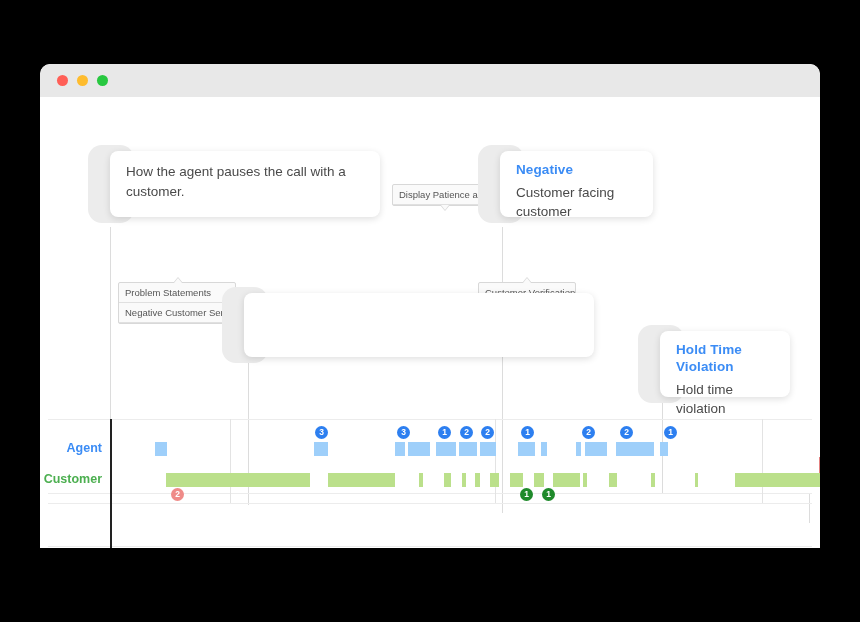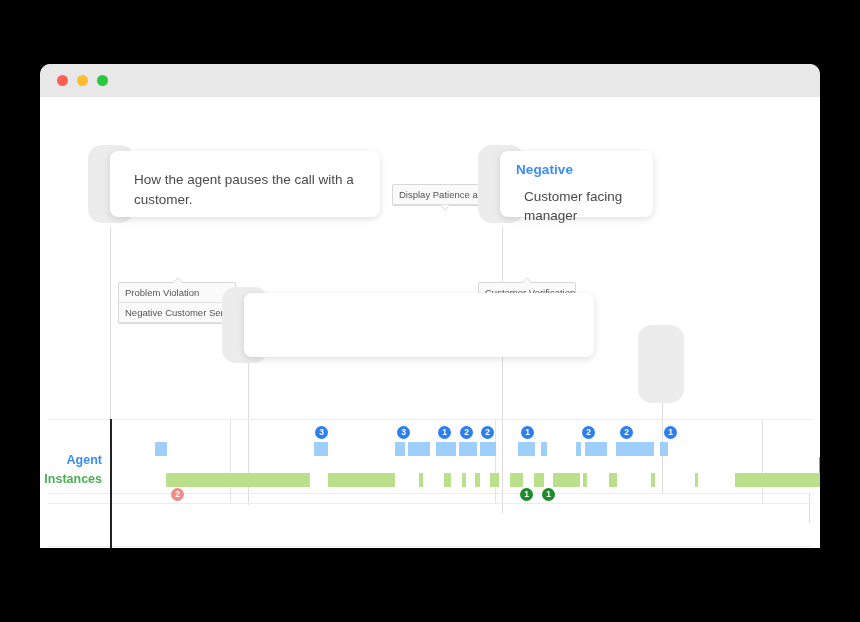--- a/index.html
+++ b/index.html
@@ -42,21 +42,21 @@
     background:#ffffff;border-radius:8px;
     box-shadow:0 2px 7px rgba(0,0,0,.13);
     padding:11px 15px 11px 16px;
     box-sizing:border-box;
   }
   .callout .title{
     color:#3b8cf5;font-size:13.5px;font-weight:bold;
     line-height:1.25;margin:0 0 4px 0;letter-spacing:.1px;
   }
   .callout .desc{
-    color:#4a4a4a;font-size:13.5px;line-height:1.45;margin:8px;
+    color:#4a4a4a;font-size:13.5px;line-height:1.45;margin:0;
   }
 
   
   .connector{position:absolute;background:#dcdcdc;}
   .connector.v{width:1px;}
   .connector.h{height:1px;}
 
   
   .chart{position:absolute;left:0;top:0;width:780px;height:451px;}
   .gridline{position:absolute;background:#e3e3e3;}
@@ -139,22 +139,22 @@
         <div class="gridline h" style="left:8px;top:396px;width:764px;"></div>
         <div class="gridline h" style="left:8px;top:406px;width:764px;"></div>
         <div class="gridline h" style="left:8px;top:449px;width:764px;"></div>
 
         <div class="gridline v" style="left:190px;top:322px;height:84px;"></div>
         <div class="gridline v" style="left:455px;top:322px;height:84px;"></div>
         <div class="gridline v" style="left:722px;top:322px;height:84px;"></div>
 
         <div class="axis-line" style="left:70px;top:322px;height:130px;"></div>
 
-        <div class="rowlabel agent" style="left:0px;top:356px;width:62px;">Agent</div>
-        <div class="rowlabel customer" style="left:0px;top:375px;width:62px;">Instances</div>
+        <div class="rowlabel agent" style="left:0px;top:344px;width:62px;">Agent</div>
+        <div class="rowlabel customer" style="left:0px;top:375px;width:62px;">Customer</div>
 
         <div id="bars-layer">
             <div class="bar agent" style="left:115px;top:345px;width:12px;"></div>
             <div class="bar agent" style="left:274px;top:345px;width:14px;"></div>
             <div class="bar agent" style="left:355px;top:345px;width:10px;"></div>
             <div class="bar agent" style="left:368px;top:345px;width:22px;"></div>
             <div class="bar agent" style="left:396px;top:345px;width:20px;"></div>
             <div class="bar agent" style="left:419px;top:345px;width:18px;"></div>
             <div class="bar agent" style="left:440px;top:345px;width:16px;"></div>
             <div class="bar agent" style="left:478px;top:345px;width:17px;"></div>
@@ -205,48 +205,52 @@
             <div class="tip" style="left:495px;top:70px;width:107px;">
               <div class="line">Display Patience and C...</div>
               <div class="line">Display Patience and C...</div>
               <div class="arrow" style="left: 53px; margin-left: -5px;"></div>
             </div>
             <div class="tip below" style="left:438px;top:185px;width:98px;">
               <div class="line">Customer Verification</div>
               <div class="arrow" style="left: 48px; margin-left: -5px;"></div>
             </div>
             <div class="tip below" style="left:78px;top:185px;width:118px;">
-              <div class="line">Problem Violation</div>
+              <div class="line">Problem Statements</div>
               <div class="line">Negative Customer Sen...</div>
               <div class="arrow" style="left: 59px; margin-left: -5px;"></div>
             </div>
           </div>
 
       </div>
 
       <div class="callout" style="left:48px;top:48px;width:292px;height:78px;">
         <div class="tab"></div>
         <div class="card">
           <p class="desc">How the agent pauses the call with a customer.</p>
         </div>
       </div>
 
       <div class="callout" style="left:438px;top:48px;width:175px;height:78px;">
         <div class="tab"></div>
         <div class="card">
           <p class="title">Negative</p>
-          <p class="desc">Customer facing manager</p>
+          <p class="desc">Customer facing customer</p>
         </div>
       </div>
 
       <div class="callout" style="left:182px;top:190px;width:372px;height:76px;">
         <div class="tab"></div>
         <div class="card">
         </div>
       </div>
 
       <div class="callout" style="left:598px;top:228px;width:152px;height:78px;">
         <div class="tab"></div>
+        <div class="card">
+          <p class="title">Hold Time Violation</p>
+          <p class="desc">Hold time violation</p>
+        </div>
       </div>
 
     </div>
   </div>
 </div>
 
 </body></html>

